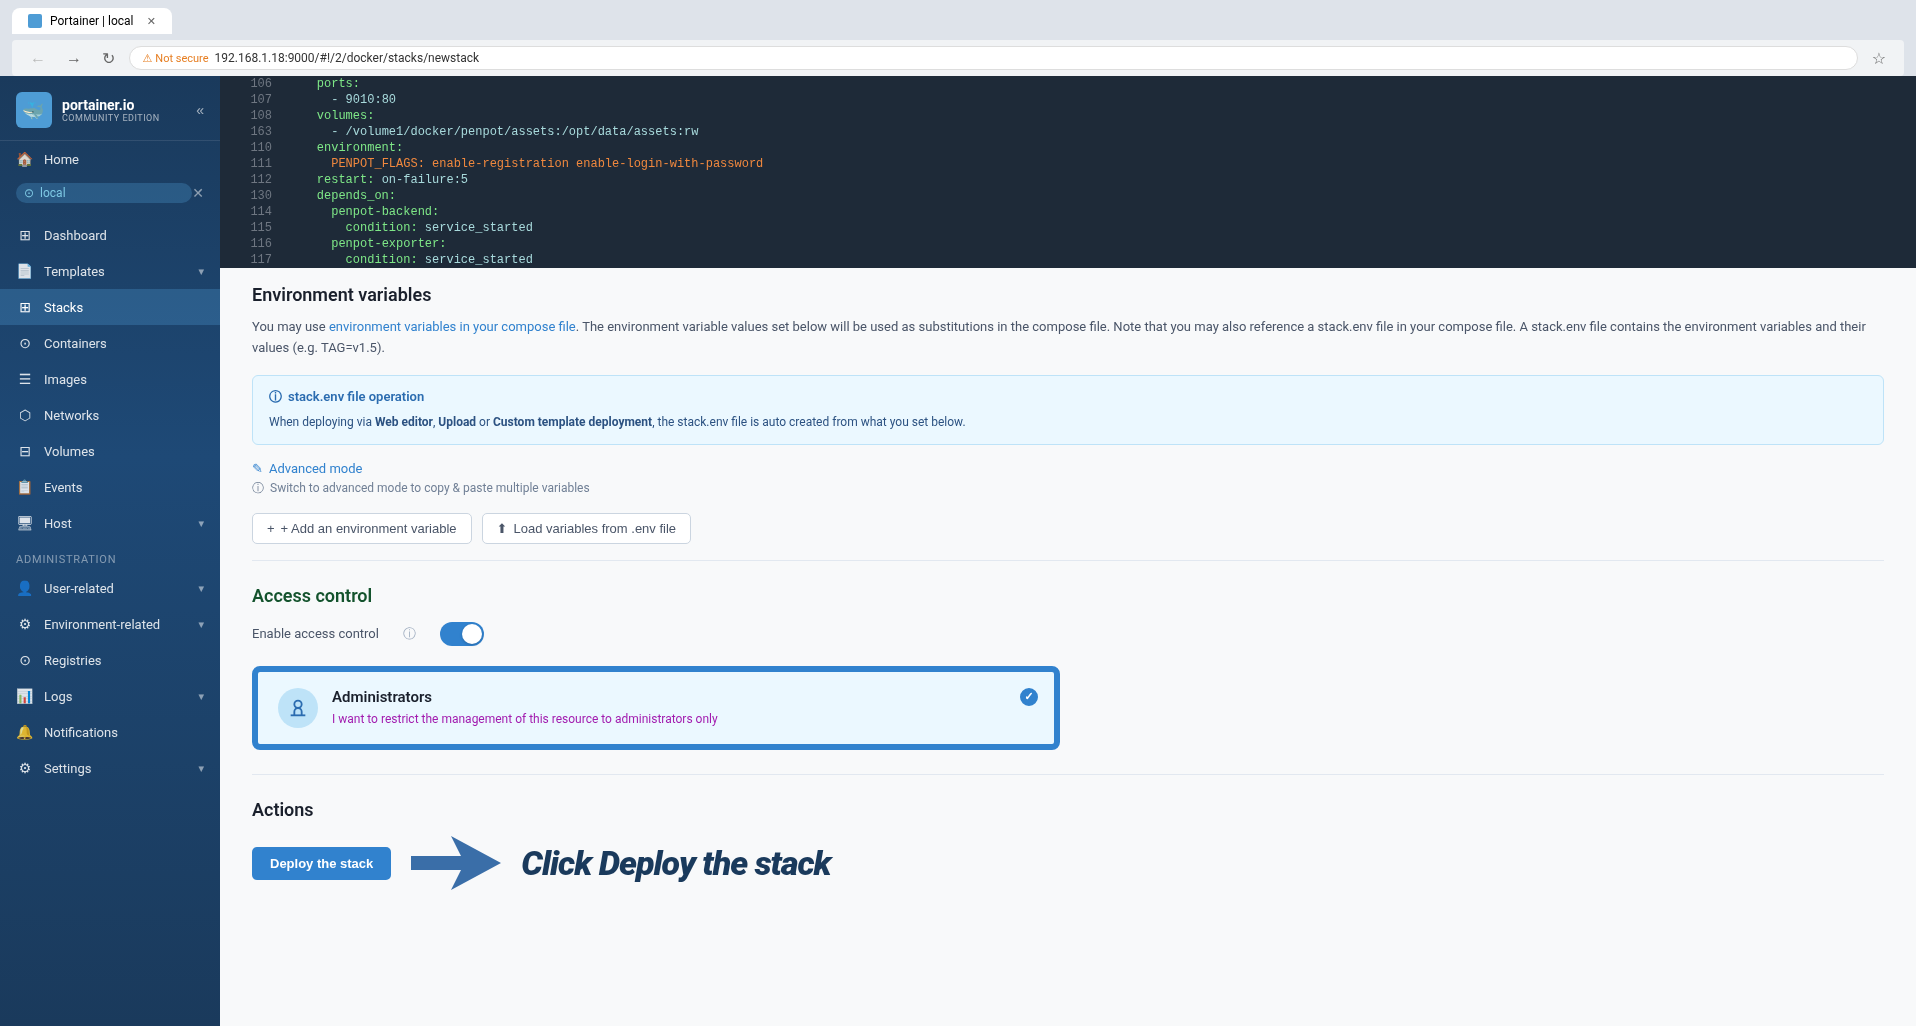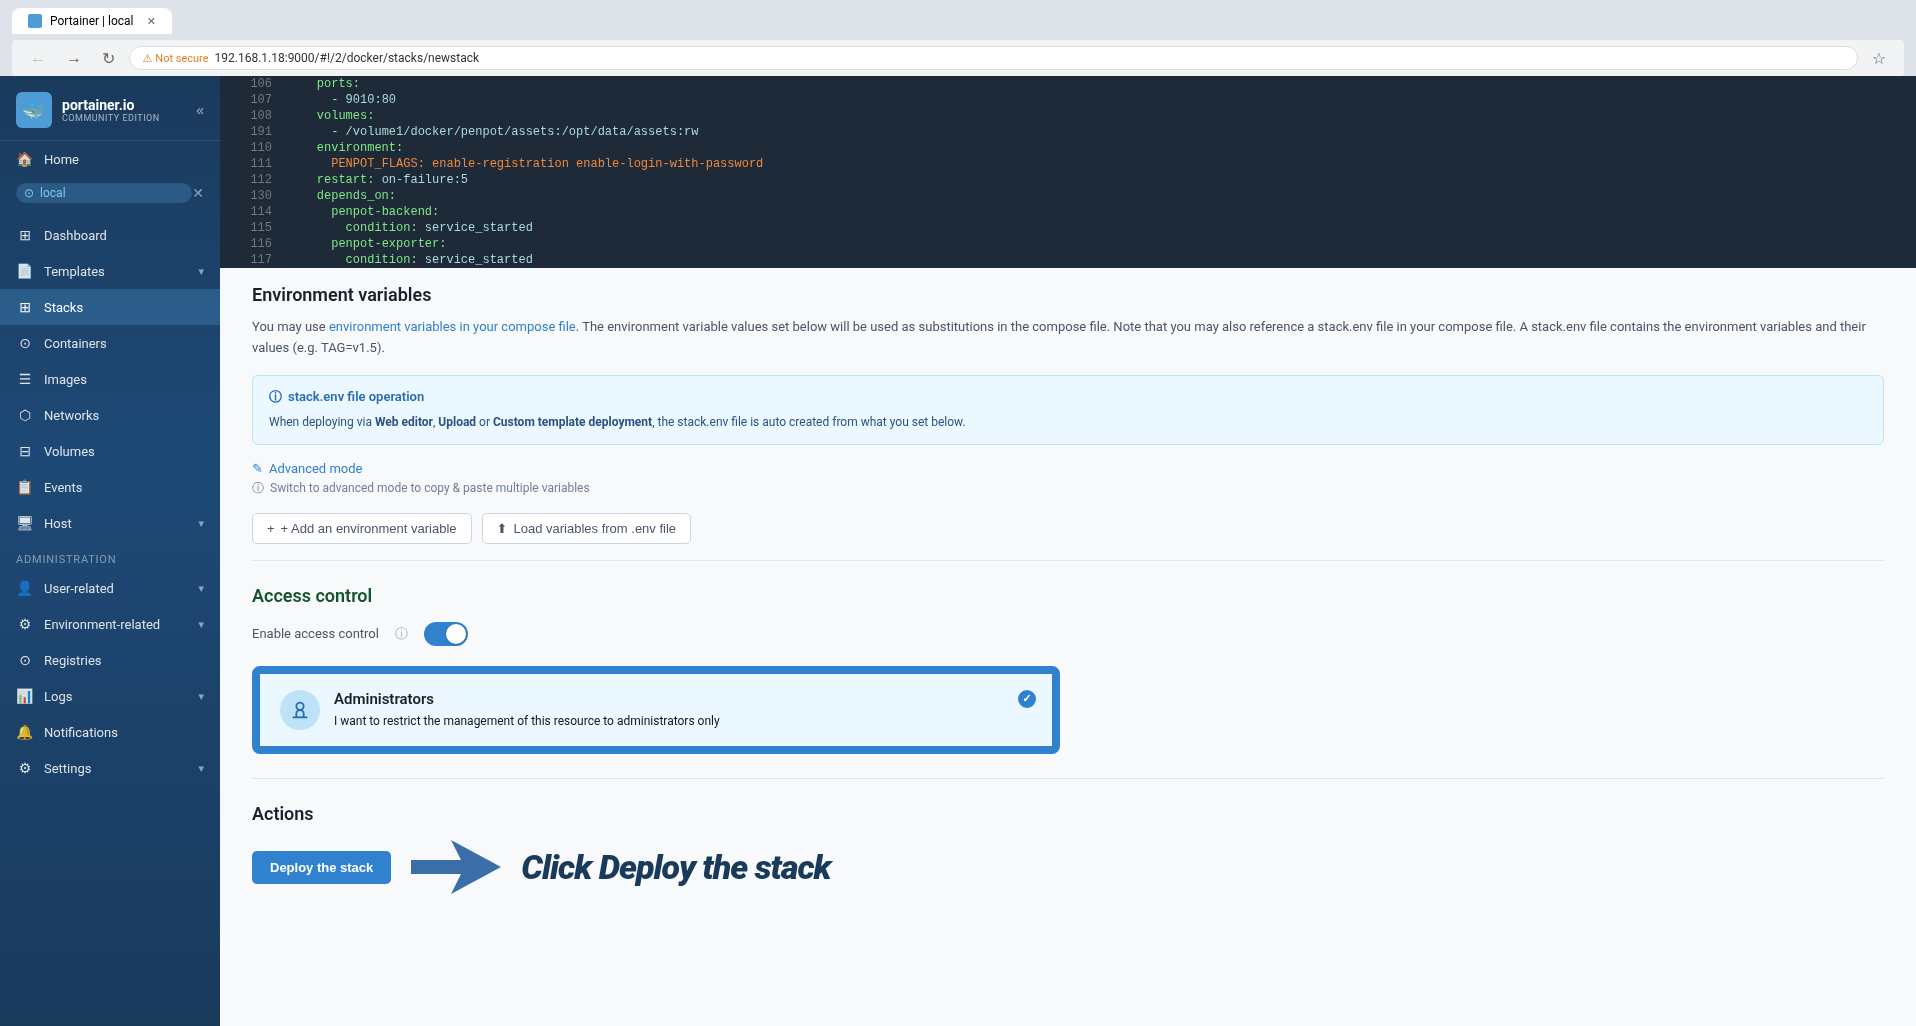--- a/index.html
+++ b/index.html
@@ -71,35 +71,35 @@
     .advanced-mode-link { color: #3182ce; font-size: 13px; display: flex; align-items: center; gap: 6px; cursor: pointer; }
     .advanced-mode-hint { color: #718096; font-size: 12px; display: flex; align-items: center; gap: 6px; }
 
     
     .env-actions { display: flex; gap: 10px; margin-bottom: 0; }
     .btn-secondary { background: #fff; border: 1px solid #cbd5e0; color: #4a5568; font-size: 13px; padding: 7px 14px; border-radius: 5px; cursor: pointer; display: flex; align-items: center; gap: 6px; }
 
     
     .access-control-section { padding: 0 32px 24px; }
     .access-title { font-size: 18px; font-weight: 600; color: #14532d; margin-bottom: 16px; }
-    .enable-access { display: flex; align-items: center; gap: 16px; margin-bottom: 20px; font-size: 13px; color: #4a5568; }
+    .enable-access { display: flex; align-items: center; gap: 24px; margin-bottom: 20px; font-size: 13px; color: #4a5568; }
     .toggle { width: 44px; height: 24px; background: #3182ce; border-radius: 12px; position: relative; cursor: pointer; }
     .toggle-thumb { width: 20px; height: 20px; background: #fff; border-radius: 50%; position: absolute; top: 2px; right: 2px; transition: right 0.2s; box-shadow: 0 1px 3px rgba(0,0,0,0.2); }
 
     .access-cards { display: grid; grid-template-columns: 1fr 1fr; gap: 16px; }
-    .access-card { border: 8px solid #737373; border-radius: 8px; padding: 16px 20px; display: flex; align-items: flex-start; gap: 14px; cursor: pointer; background: #fff; position: relative; }
+    .access-card { border: 6px solid #737373; border-radius: 8px; padding: 16px 20px; display: flex; align-items: flex-start; gap: 14px; cursor: pointer; background: #fff; position: relative; }
     .access-card.selected { border-color: #3182ce; background: #ebf8ff; }
     .access-card-radio { width: 18px; height: 18px; border: 2px solid #e2e8f0; border-radius: 50%; position: absolute; top: 16px; right: 16px; display: flex; align-items: center; justify-content: center; flex-shrink: 0; }
     .access-card-radio.checkmark { border-color: #3182ce; background: #3182ce; display: flex; align-items: center; justify-content: center; }
     .access-card-radio.checkmark::after { content: '✓'; color: #fff; font-size: 11px; font-weight: 700; }
     .access-card-icon { width: 40px; height: 40px; background: #e2e8f0; border-radius: 50%; display: flex; align-items: center; justify-content: center; font-size: 18px; flex-shrink: 0; color: #718096; }
     .access-card-icon.blue { background: #bee3f8; color: #2b6cb0; }
     .access-card-body { flex: 1; }
     .access-card-title { font-size: 15px; font-weight: 600; color: #1a202c; margin-bottom: 4px; }
-    .access-card-desc { font-size: 12px; color: #0f172a; line-height: 1.5; }
+    .access-card-desc { font-size: 12px; color: #a21caf; line-height: 1.5; }
 
     
     .actions-section { padding: 0 32px 40px; }
     .actions-title { font-size: 18px; font-weight: 600; color: #1a202c; margin-bottom: 16px; }
     .deploy-area { display: flex; align-items: center; gap: 20px; }
     .btn-primary { background: #3182ce; color: #fff; border: none; font-size: 13px; font-weight: 600; padding: 9px 18px; border-radius: 5px; cursor: pointer; }
 
     
     .divider { height: 1px; background: #e2e8f0; margin: 0 32px; }
 
@@ -240,21 +240,21 @@
       </div>
       <div class="code-line">
         <span class="code-line-num">107</span>
         <span class="code-line-content">      <span class="code-value">- 9010:80</span></span>
       </div>
       <div class="code-line">
         <span class="code-line-num">108</span>
         <span class="code-line-content">    <span class="code-key">volumes:</span></span>
       </div>
       <div class="code-line">
-        <span class="code-line-num">191</span>
+        <span class="code-line-num">163</span>
         <span class="code-line-content">      <span class="code-value">- /volume1/docker/penpot/assets:/opt/data/assets:rw</span></span>
       </div>
       <div class="code-line">
         <span class="code-line-num">110</span>
         <span class="code-line-content">    <span class="code-key">environment:</span></span>
       </div>
       <div class="code-line">
         <span class="code-line-num">111</span>
         <span class="code-line-content">      <span class="code-string">PENPOT_FLAGS: enable-registration enable-login-with-password</span></span>
       </div>

